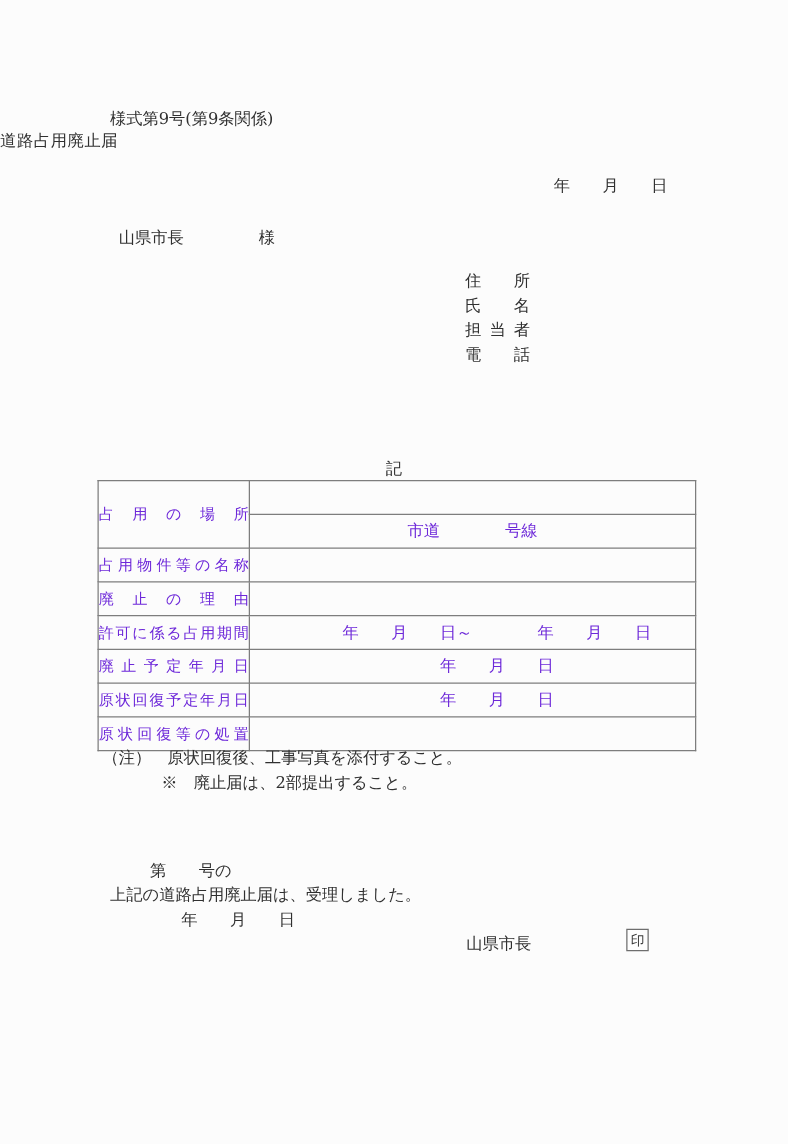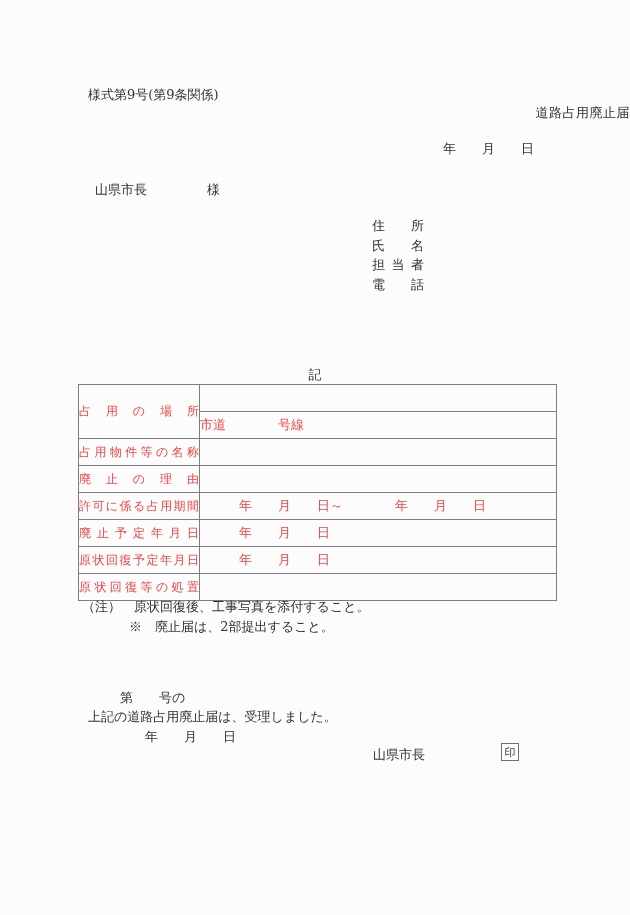--- a/index.html
+++ b/index.html
@@ -9,40 +9,40 @@
     height: 915px;
     background: #fcfcfc;
     font-family: "DejaVu Serif", "Liberation Serif", serif;
     font-size: 13px;
     color: #303030;
     overflow: hidden;
   }
   .pre { white-space: pre; }
 
   .form-number { position: absolute; left: 88px; top: 86px; }
-  .doc-title   { position: absolute; left: 0; right: 0; top: 104px; text-align: right; letter-spacing: 0.5px; }
+  .doc-title   { position: absolute; left: 0; right: 0; top: 104px; text-align: left; letter-spacing: 0.5px; }
   .top-date    { position: absolute; left: 443px; top: 140px; }
 
   .addressee   { position: absolute; left: 95px; top: 181px; }
   .addressee .honorific { margin-left: 60px; }
 
   .applicant   { position: absolute; left: 372px; top: 216px; line-height: 19.5px; }
   .alabel      { width: 52px; text-align: justify; text-align-last: justify; }
 
   .body-text   { position: absolute; left: 88px; top: 308px; line-height: 23px; }
   .ki          { position: absolute; left: 0; right: 0; top: 366px; text-align: center; }
 
   table.main-table {
     position: absolute; left: 78px; top: 384px;
     width: 479px; border-collapse: collapse;
     table-layout: fixed;
     border: 1.5px solid #5a5a5a;
-    font-size: 13px; color: #ef4444;
+    font-size: 13px; color: #6d28d9;
   }
-  table.main-table td { border: 1px solid #7d7d7d; height: 26px; padding: 0; vertical-align: middle; }
+  table.main-table td { border: 1px solid #7d7d7d; height: 26px; padding: 0; vertical-align: middle; text-align: center; }
   td.tlabel {
     width: 120px; font-size: 12px;
     padding: 0 5px;
     text-align: justify; text-align-last: justify;
   }
   td.tval { padding-left: 6px; }
 
   .attachments { position: absolute; left: 82px; top: 597px; line-height: 19.5px; }
   .att-row     { display: flex; }
   .att-label   { flex: 0 0 auto; }

